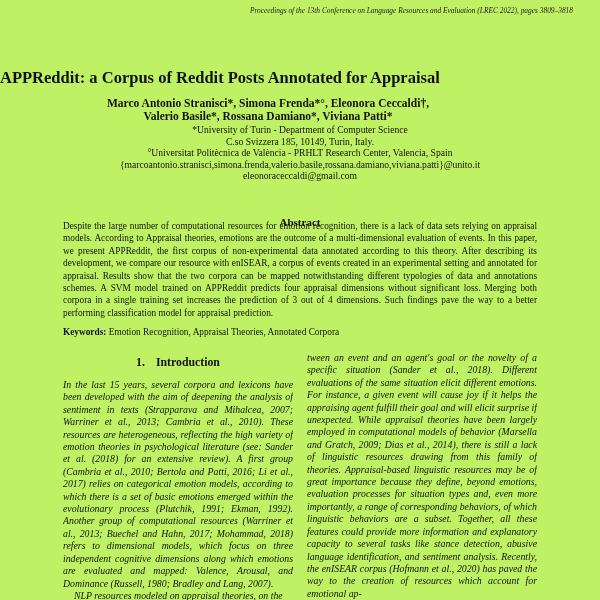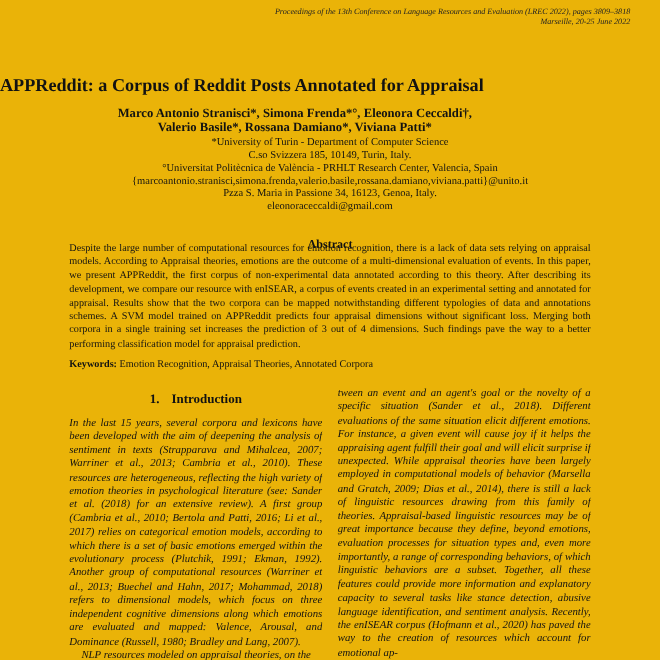--- a/index.html
+++ b/index.html
@@ -9,21 +9,21 @@
     height: 600px;
     background: #ffffff;
     overflow: hidden;
     font-family: "Liberation Serif", "DejaVu Serif", serif;
     color: #121212;
   }
   .page {
     position: relative;
     width: 600px;
     height: 600px;
-    background: #eab308;
+    background: #bef264;
     overflow: hidden;
   }
   .proc-header {
     position: absolute;
     top: 6px;
     right: 27px;
     text-align: right;
     font-style: italic;
     font-size: 7.4px;
     line-height: 9px;
@@ -113,36 +113,34 @@
   }
   .body-text.indent { text-indent: 11px; }
 </style>
 </head>
 <body>
 
 <div class="page">
 
   <div class="proc-header">
     <div>Proceedings of the 13th Conference on Language Resources and Evaluation (LREC 2022), pages 3809–3818</div>
-    <div>Marseille, 20-25 June 2022</div>
   </div>
 
   <h1 class="paper-title">APPReddit: a Corpus of Reddit Posts Annotated for Appraisal</h1>
 
   <div class="authors">
     <div>Marco Antonio Stranisci*, Simona Frenda*°, Eleonora Ceccaldi†,</div>
     <div>Valerio Basile*, Rossana Damiano*, Viviana Patti*</div>
   </div>
 
   <div class="affiliations">
     <div>*University of Turin - Department of Computer Science</div>
     <div>C.so Svizzera 185, 10149, Turin, Italy.</div>
     <div>°Universitat Politècnica de València - PRHLT Research Center, Valencia, Spain</div>
     <div>{marcoantonio.stranisci,simona.frenda,valerio.basile,rossana.damiano,viviana.patti}@unito.it</div>
-    <div>Pzza S. Maria in Passione 34, 16123, Genoa, Italy.</div>
     <div>eleonoraceccaldi@gmail.com</div>
   </div>
 
   <div class="abstract-heading">Abstract</div>
 
   <div class="abstract-text">Despite the large number of computational resources for emotion recognition, there is a lack of data sets relying on appraisal models. According to Appraisal theories, emotions are the outcome of a multi-dimensional evaluation of events. In this paper, we present APPReddit, the first corpus of non-experimental data annotated according to this theory. After describing its development, we compare our resource with enISEAR, a corpus of events created in an experimental setting and annotated for appraisal. Results show that the two corpora can be mapped notwithstanding different typologies of data and annotations schemes. A SVM model trained on APPReddit predicts four appraisal dimensions without significant loss. Merging both corpora in a single training set increases the prediction of 3 out of 4 dimensions. Such findings pave the way to a better performing classification model for appraisal prediction.</div>
 
   <div class="keywords">
     <span class="kw-label">Keywords:</span>
     <span>Emotion Recognition, Appraisal Theories, Annotated Corpora</span>

